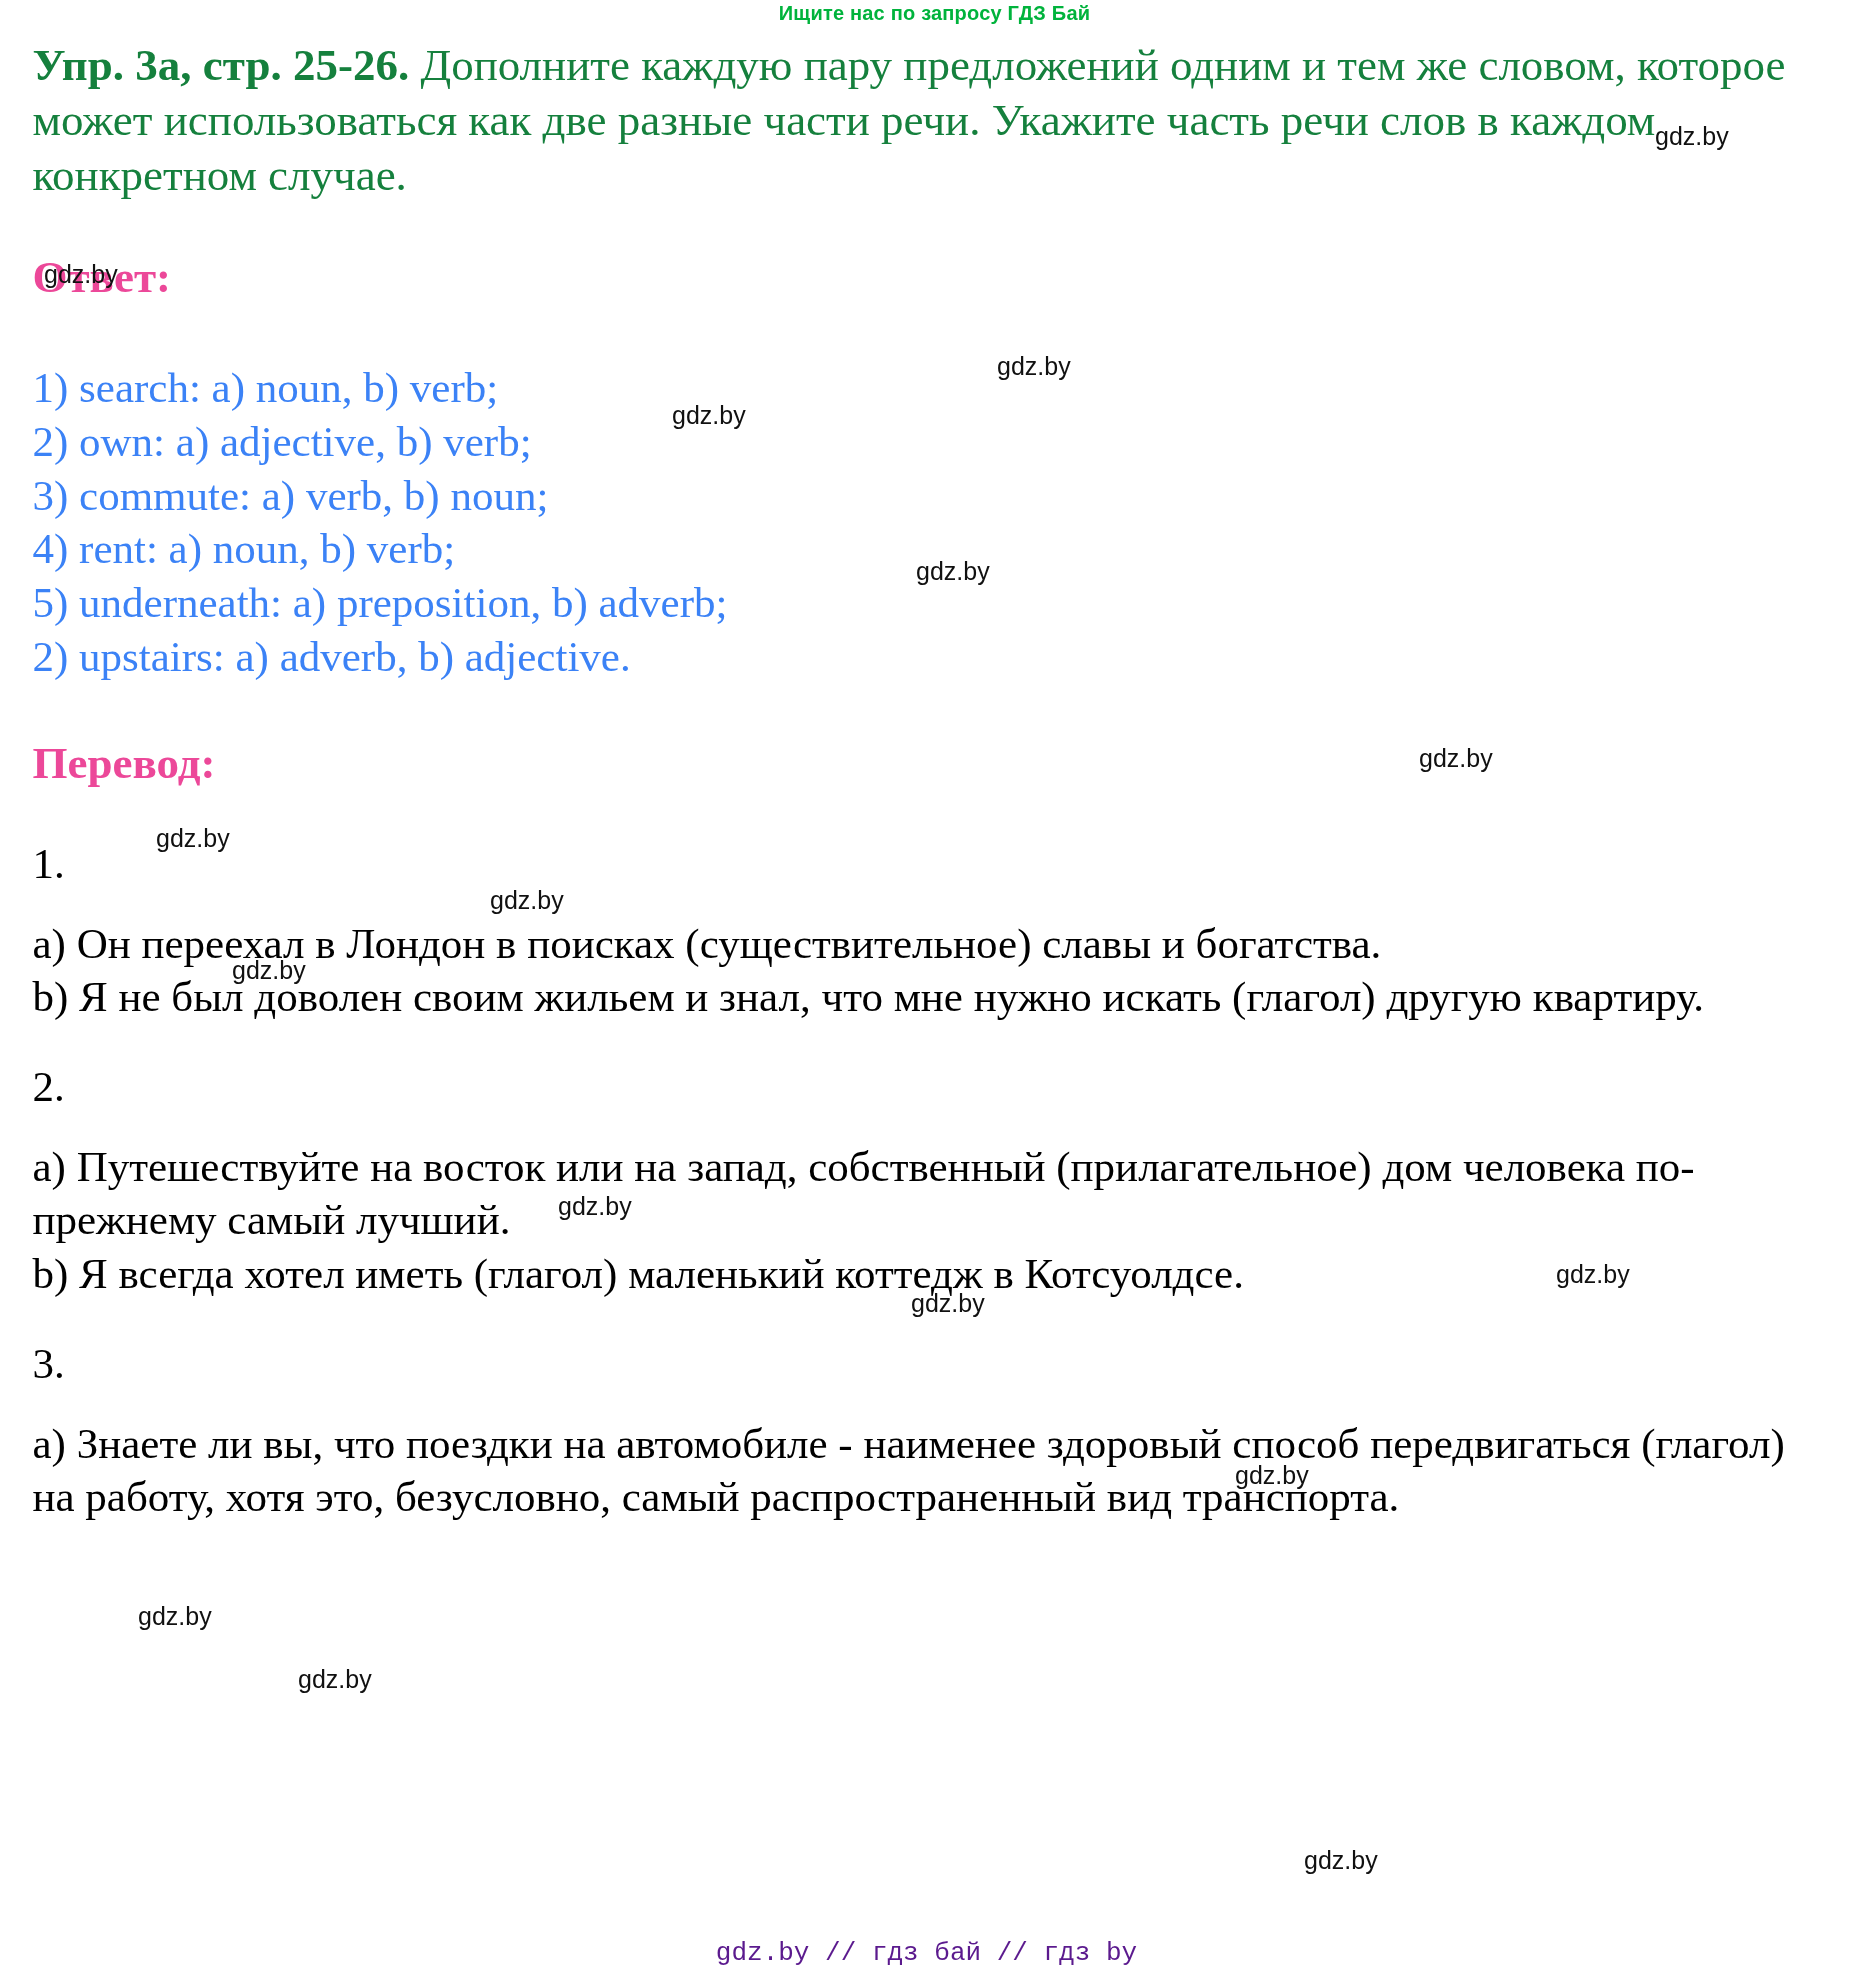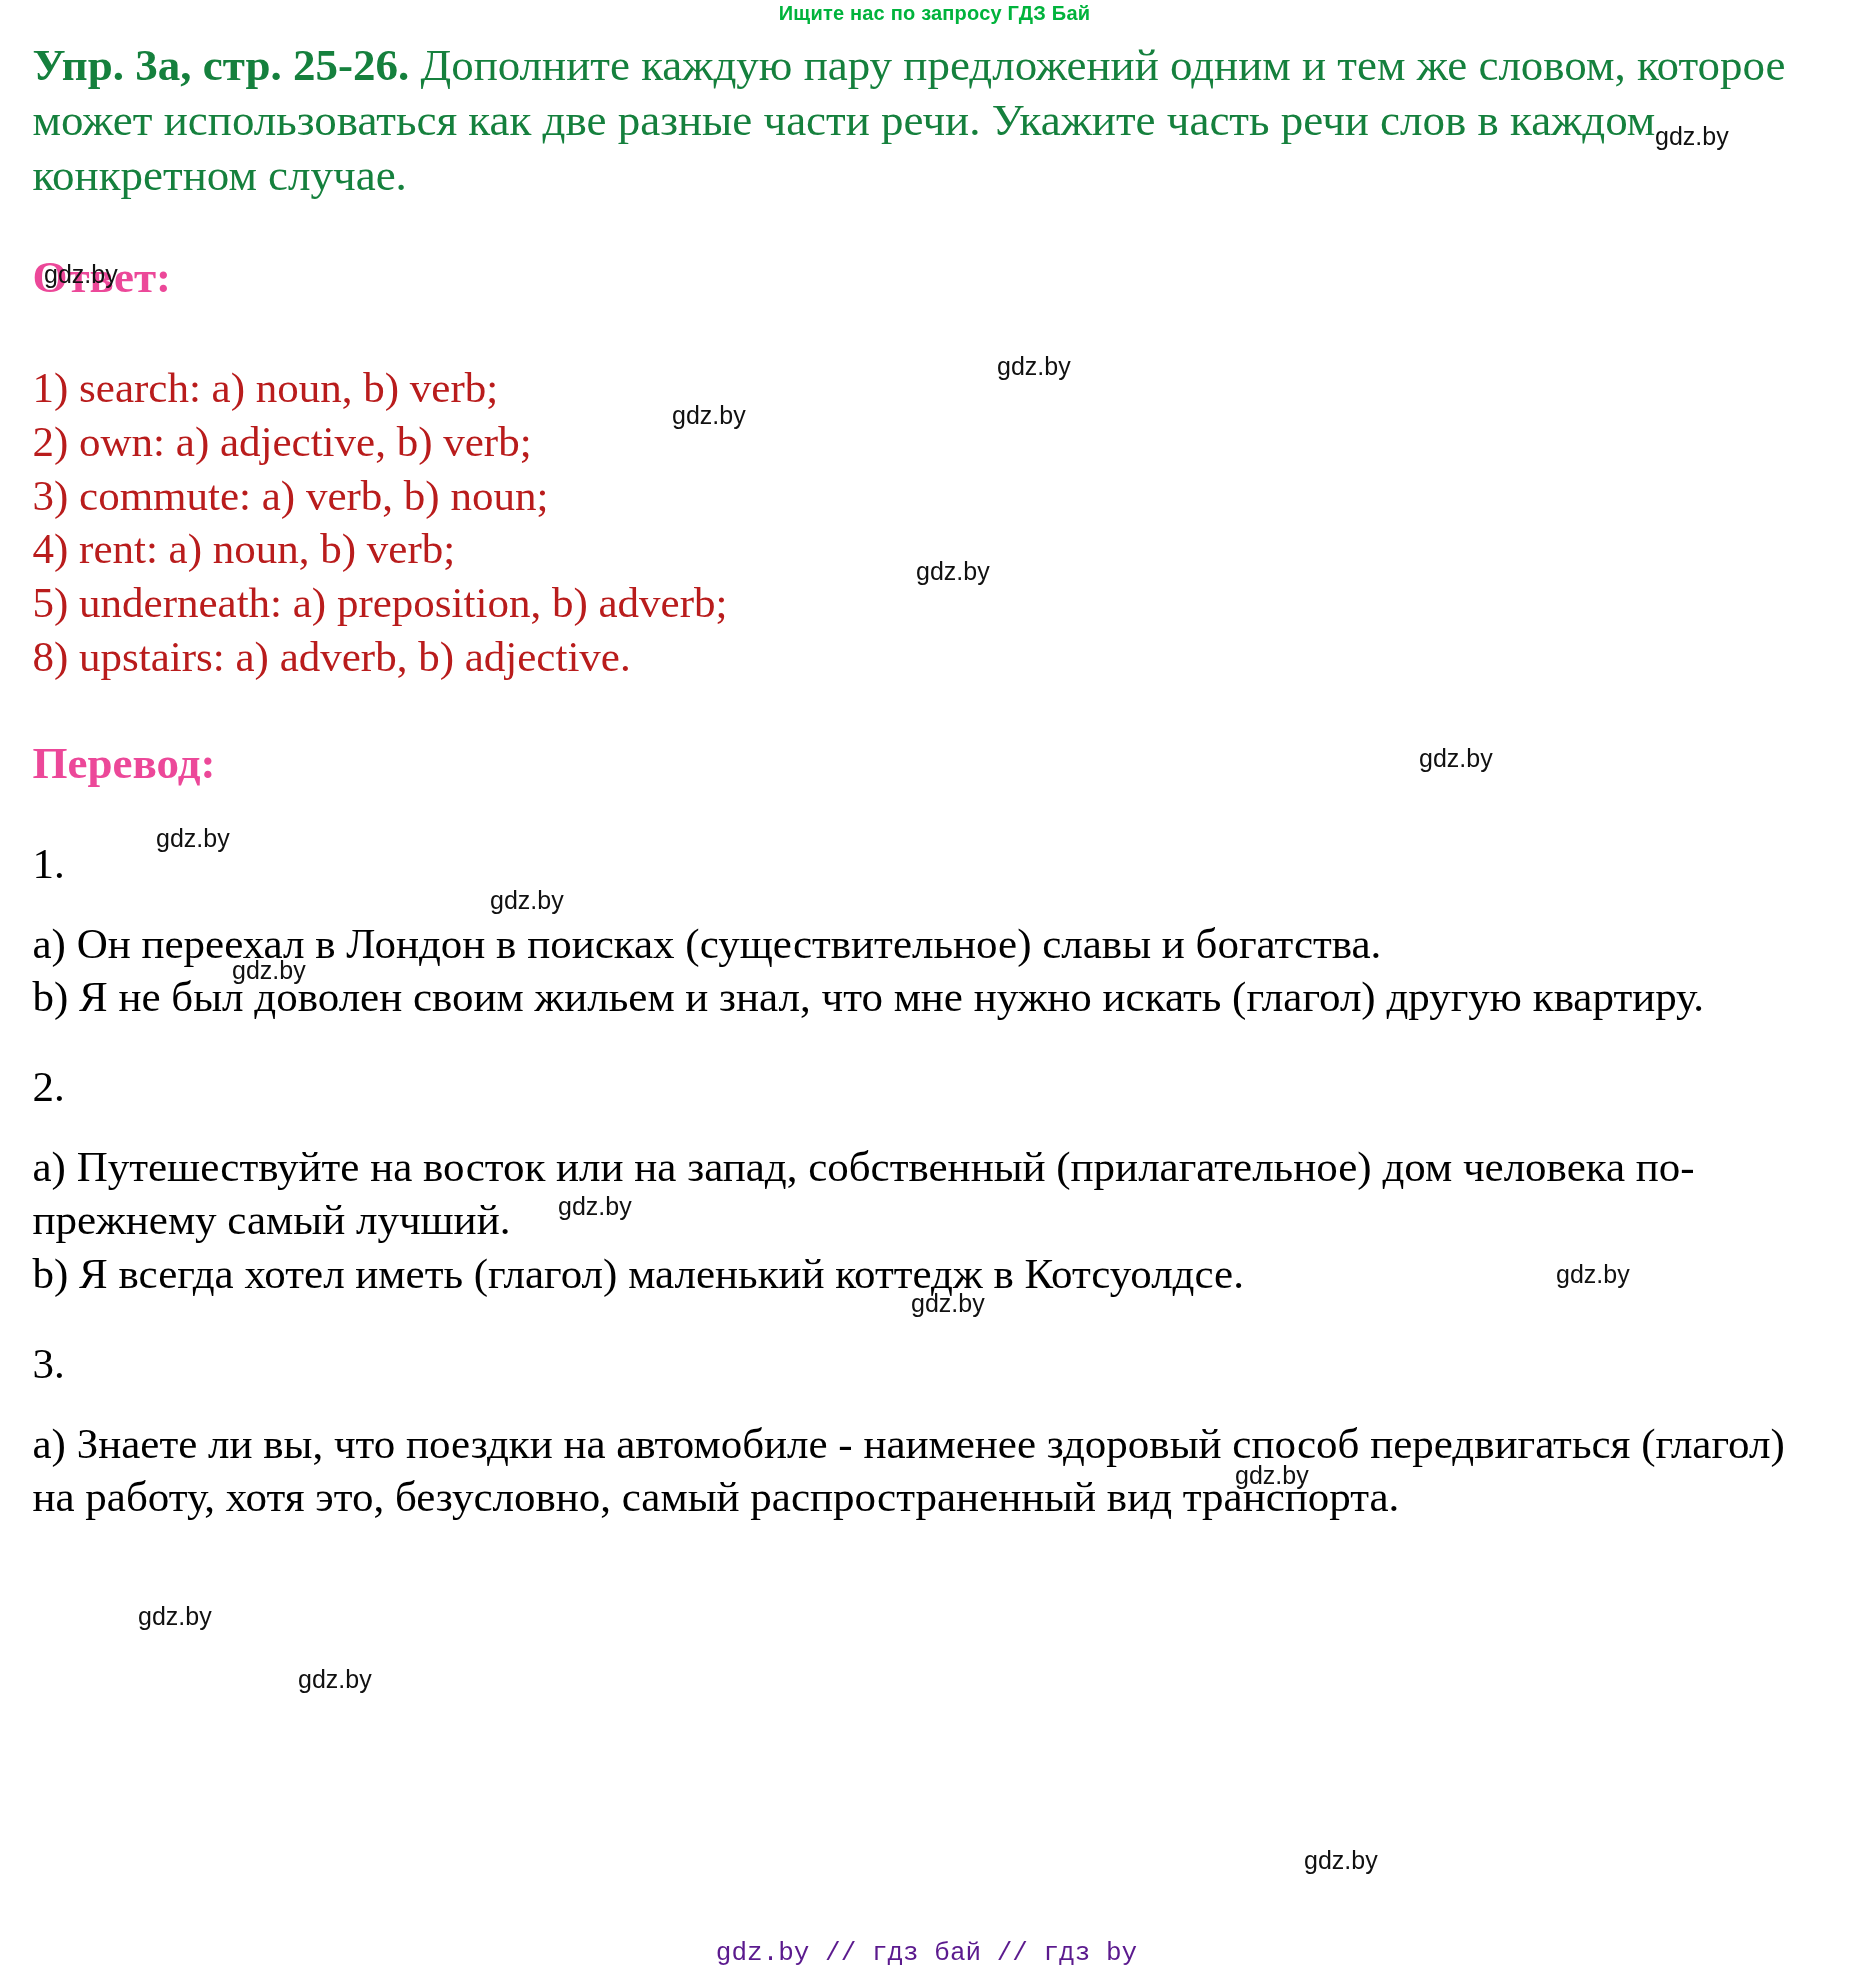--- a/index.html
+++ b/index.html
@@ -54,21 +54,21 @@
     font-weight: bold;
     line-height: 1.1;
     margin: 0;
     color: #ec4899;
   }
 
   .answer-list {
     font-size: 43px;
     line-height: 1.25;
     margin: 0;
-    color: #b91c1c;
+    color: #3b82f6;
   }
   .answer-list .ans-line {
     white-space: nowrap;
   }
 
   .trans-group-num {
     font-size: 43px;
     line-height: 1.2;
     margin: 0;
     color: #000;
@@ -123,21 +123,21 @@
   <div class="section-heading">Ответ:</div>
 
   <div class="sp-after-ans-head"></div>
 
   <div class="answer-list">
     <div class="ans-line">1) search: a) noun, b) verb;</div>
     <div class="ans-line">2) own: a) adjective, b) verb;</div>
     <div class="ans-line">3) commute: a) verb, b) noun;</div>
     <div class="ans-line">4) rent: a) noun, b) verb;</div>
     <div class="ans-line">5) underneath: a) preposition, b) adverb;</div>
-    <div class="ans-line">8) upstairs: a) adverb, b) adjective.</div>
+    <div class="ans-line">2) upstairs: a) adverb, b) adjective.</div>
   </div>
 
   <div class="sp-before-perevod"></div>
 
   <div class="section-heading">Перевод:</div>
 
   <div class="sp-after-perevod"></div>
 
   <div class="trans-group-num">1.</div>
   <div class="sp-block"></div>

